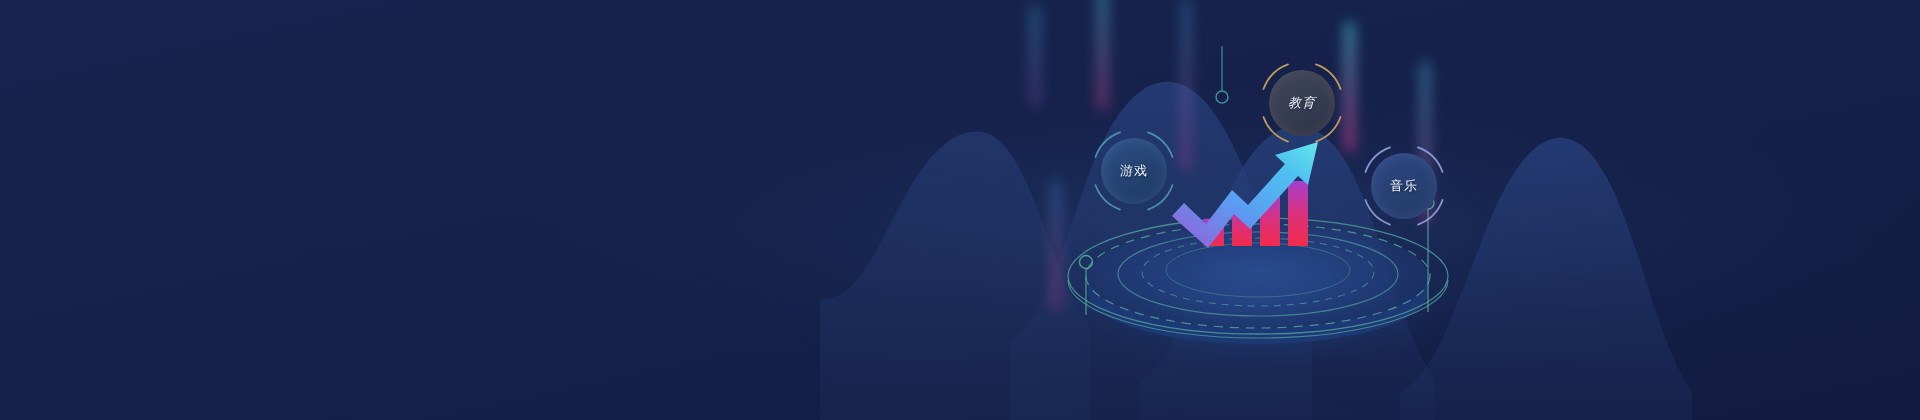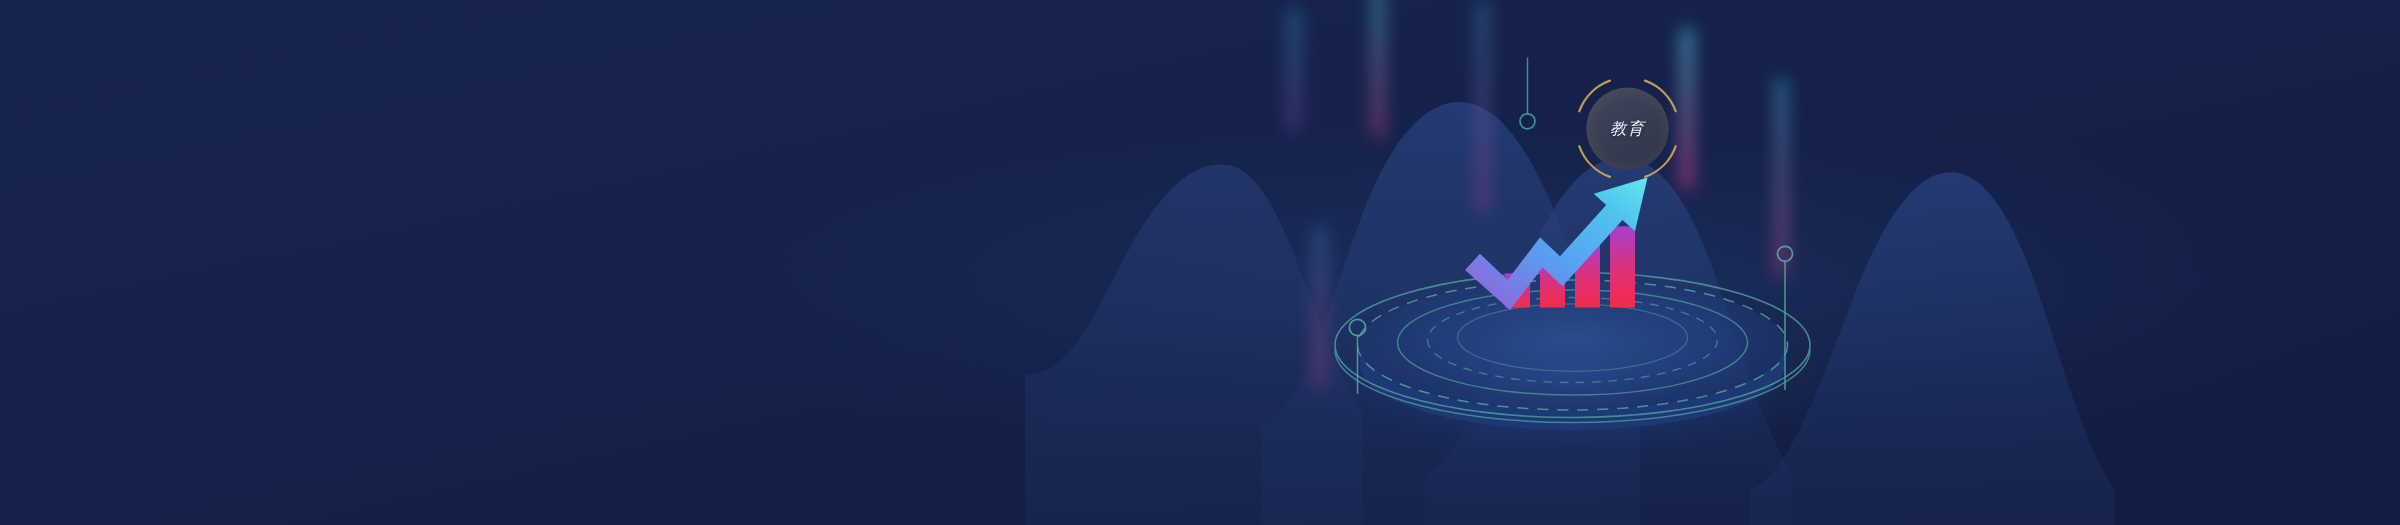--- a/index.html
+++ b/index.html
@@ -210,24 +210,42 @@
          L 1318 142
          L 1308 185
          L 1298 176
          L 1250 229
          L 1234 214
          L 1208 248
          Z"></path>
   </svg>
 
   <div class="layer" id="badge-layer">
+      <div class="badge-wrap" style="left: 1088px; top: 125px;">
+        <svg viewBox="0 0 92 92">
+          <path d="M 31.98 84.53 A 41 41 0 0 1 7.47 60.02" fill="none" stroke="#4d93b0" stroke-width="1.8" stroke-linecap="round" opacity="0.95"></path>
+          <path d="M 7.47 31.98 A 41 41 0 0 1 31.98 7.47" fill="none" stroke="#4d93b0" stroke-width="1.8" stroke-linecap="round" opacity="0.95"></path>
+          <path d="M 60.02 7.47 A 41 41 0 0 1 84.53 31.98" fill="none" stroke="#4d93b0" stroke-width="1.8" stroke-linecap="round" opacity="0.95"></path>
+          <path d="M 84.53 60.02 A 41 41 0 0 1 60.02 84.53" fill="none" stroke="#4d93b0" stroke-width="1.8" stroke-linecap="round" opacity="0.95"></path>
+        </svg>
+        <div class="badge-inner bi-games">游戏</div>
+      </div>
       <div class="badge-wrap" style="left: 1256px; top: 57px;">
         <svg viewBox="0 0 92 92">
           <path d="M 31.98 84.53 A 41 41 0 0 1 7.47 60.02" fill="none" stroke="#c7a257" stroke-width="1.8" stroke-linecap="round" opacity="0.95"></path>
           <path d="M 7.47 31.98 A 41 41 0 0 1 31.98 7.47" fill="none" stroke="#c7a257" stroke-width="1.8" stroke-linecap="round" opacity="0.95"></path>
           <path d="M 60.02 7.47 A 41 41 0 0 1 84.53 31.98" fill="none" stroke="#c7a257" stroke-width="1.8" stroke-linecap="round" opacity="0.95"></path>
           <path d="M 84.53 60.02 A 41 41 0 0 1 60.02 84.53" fill="none" stroke="#c7a257" stroke-width="1.8" stroke-linecap="round" opacity="0.95"></path>
         </svg>
         <div class="badge-inner bi-edu">教育</div>
       </div>
+      <div class="badge-wrap" style="left: 1358px; top: 140px;">
+        <svg viewBox="0 0 92 92">
+          <path d="M 31.98 84.53 A 41 41 0 0 1 7.47 60.02" fill="none" stroke="#8d9ddb" stroke-width="1.8" stroke-linecap="round" opacity="0.95"></path>
+          <path d="M 7.47 31.98 A 41 41 0 0 1 31.98 7.47" fill="none" stroke="#8d9ddb" stroke-width="1.8" stroke-linecap="round" opacity="0.95"></path>
+          <path d="M 60.02 7.47 A 41 41 0 0 1 84.53 31.98" fill="none" stroke="#8d9ddb" stroke-width="1.8" stroke-linecap="round" opacity="0.95"></path>
+          <path d="M 84.53 60.02 A 41 41 0 0 1 60.02 84.53" fill="none" stroke="#8d9ddb" stroke-width="1.8" stroke-linecap="round" opacity="0.95"></path>
+        </svg>
+        <div class="badge-inner bi-music">音乐</div>
+      </div>
     </div>
 
 </div>
 
 </body></html>

